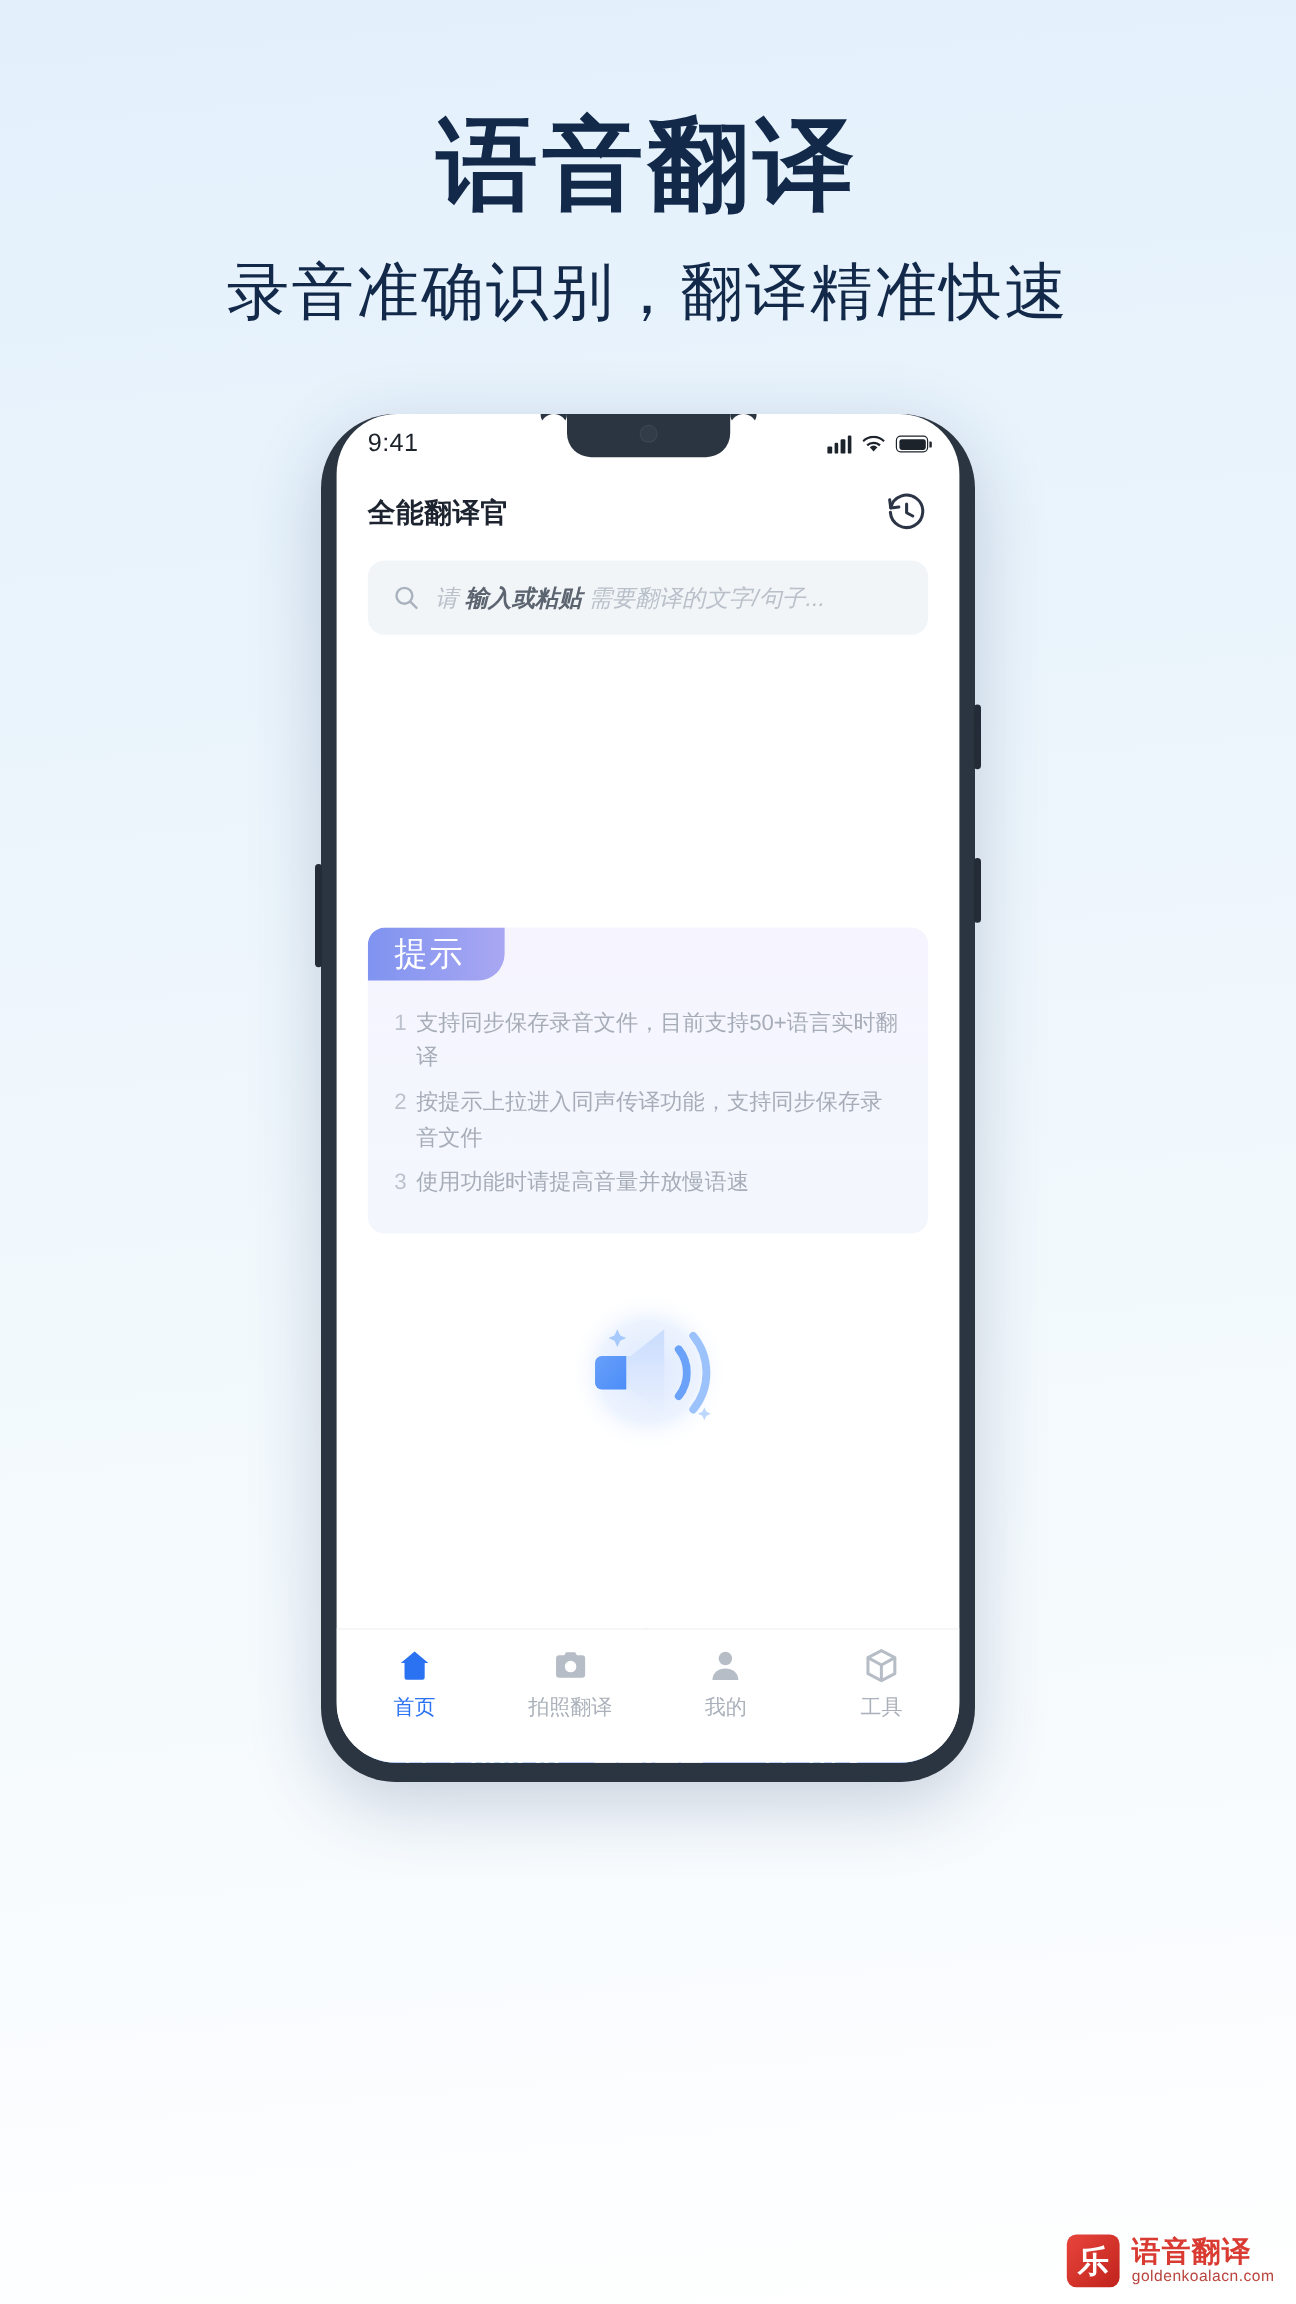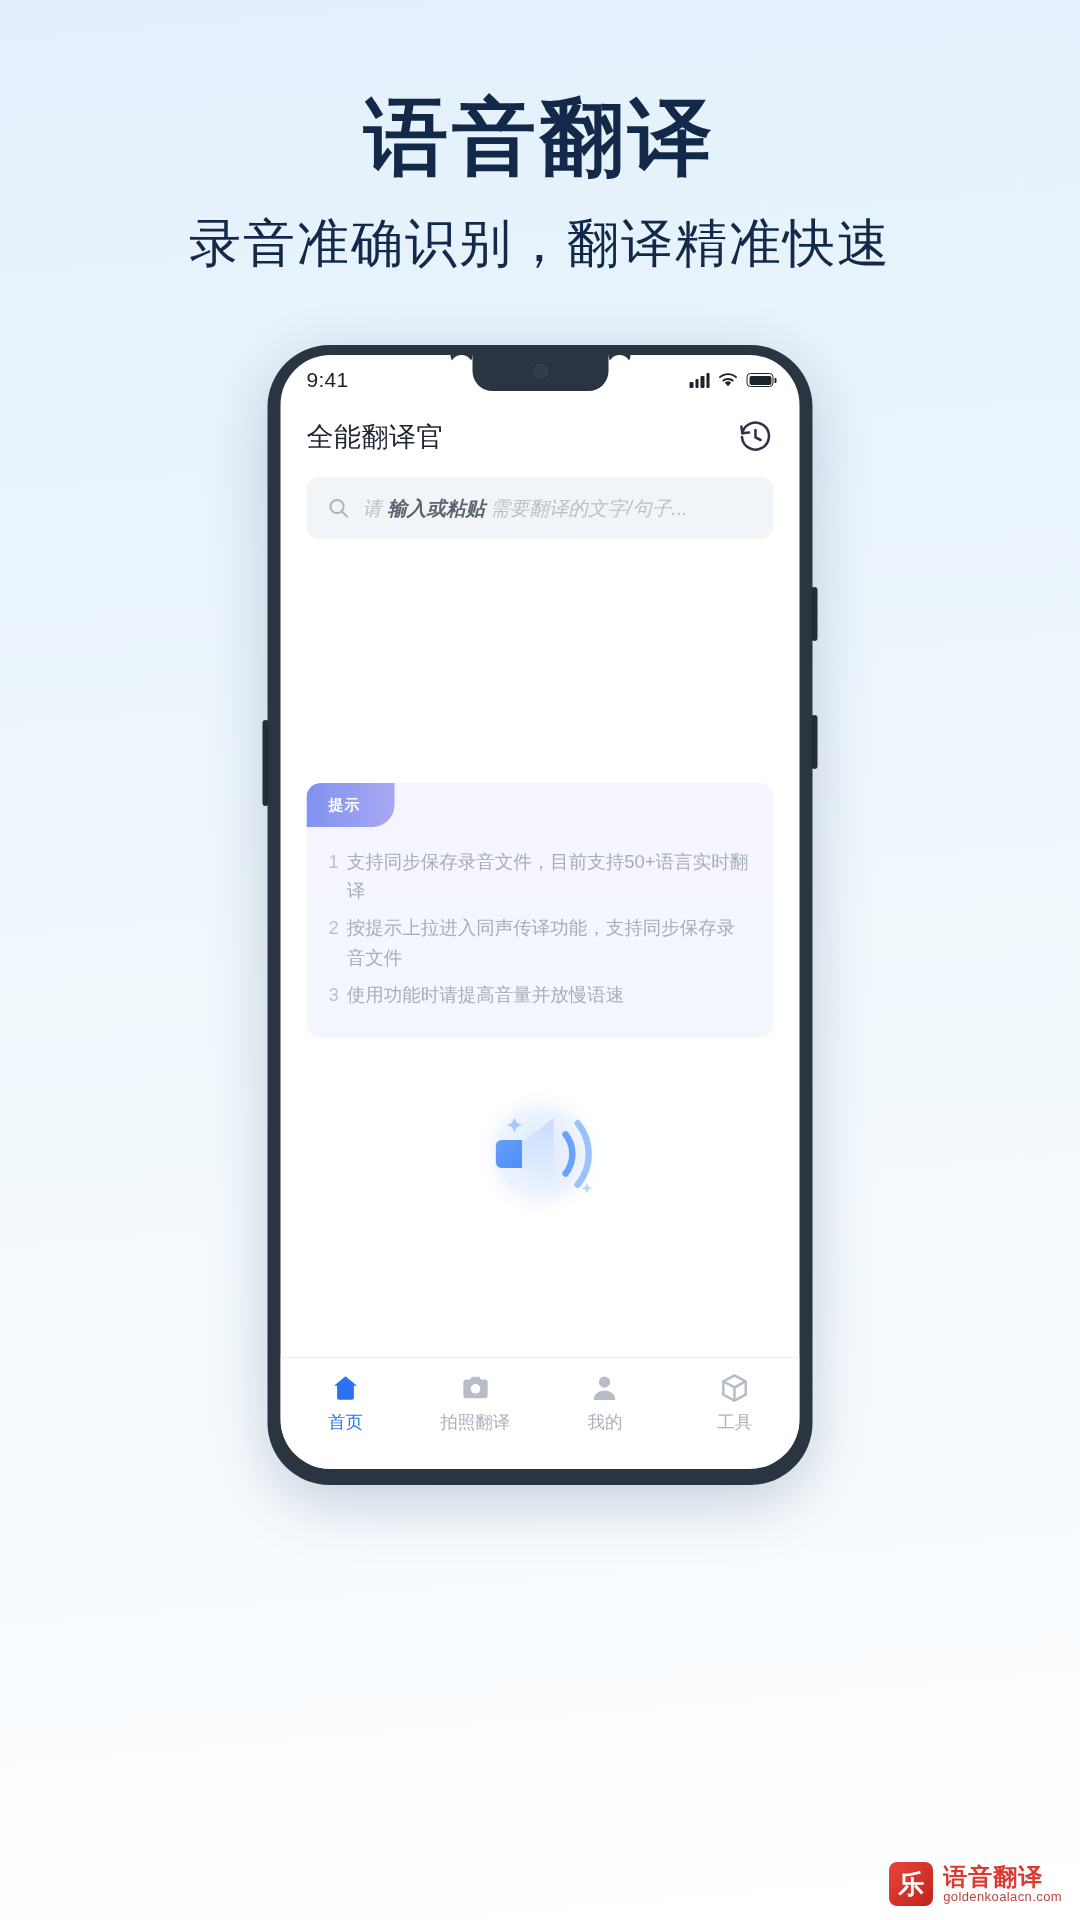--- a/index.html
+++ b/index.html
@@ -22,21 +22,21 @@
   .promo-sub {
     margin-top: 26px; font-size: 52px; font-weight: 500;
     letter-spacing: 2px; color: #12294a;
   }
 
   
   .phone-wrap { position: absolute; left: 50%; top: 345px; transform: translateX(-50%); }
   .phone {
     position: relative; width: 545px; height: 1140px;
     background: #2b3541; border-radius: 62px;
-    padding: 10px 13px 16px 13px;
+    padding: 0 13px 16px 13px;
     box-shadow: 0 18px 60px rgba(30,60,100,.22);
   }
   .side-btn { position: absolute; background: #232c37; border-radius: 4px; }
   .side-btn.left-vol  { left: -5px; top: 375px; width: 6px; height: 86px; }
   .side-btn.right-a   { right: -5px; top: 242px; width: 6px; height: 54px; }
   .side-btn.right-b   { right: -5px; top: 370px; width: 6px; height: 54px; }
 
   .screen {
     position: relative; width: 100%; height: 100%;
     background: #ffffff; border-radius: 50px; overflow: hidden;
@@ -86,21 +86,21 @@
     content: ""; position: absolute; right: -4px; top: 4px;
     width: 2.4px; height: 5px; background: #1d232b; border-radius: 0 1px 1px 0;
   }
   .batt i { display: block; height: 100%; width: 100%; background: #1d232b; border-radius: 2px; }
 
   
   .appbar {
     display: flex; align-items: center; justify-content: space-between;
     padding: 14px 26px 0 26px;
   }
-  .app-title { font-size: 27px; font-weight: 400; color: #1d2430; letter-spacing: .5px; }
+  .app-title { font-size: 23px; font-weight: 700; color: #1d2430; letter-spacing: .5px; }
   .history-icon { width: 36px; height: 36px; color: #2c3545; cursor: pointer; }
 
   
   .search {
     margin: 22px 26px 0 26px; height: 62px; border-radius: 14px;
     background: #f2f5f8; display: flex; align-items: center; padding: 0 20px; gap: 12px; font-style: italic;
   }
   .search-icon { width: 24px; height: 24px; color: #a9b2bd; flex: none; }
   .ph { font-size: 19.5px; white-space: nowrap; overflow: hidden; }
   .ph .w1 { color: #b9c0c9; }
@@ -109,21 +109,21 @@
 
   
   .tips {
     margin: 244px 26px 0 26px; border-radius: 14px;
     background: linear-gradient(180deg, #f6f4fe 0%, #f4f6fe 45%, #f3f7fd 100%);
     padding: 0 0 24px 0; position: relative; overflow: hidden;
   }
   .tips-ribbon {
     position: relative; display: inline-block;
     height: 44px; padding: 0 34px 0 22px; line-height: 44px;
-    color: #fff; font-size: 15px; font-weight: 700; letter-spacing: 1px;
+    color: #fff; font-size: 28px; font-weight: 400; letter-spacing: 1px;
     background: linear-gradient(90deg, #7f93f0 0%, #a9a7f2 100%);
     border-top-left-radius: 14px; border-bottom-right-radius: 22px;
   }
   .tips-list { padding: 16px 22px 0 22px; }
   .tip-row {
     display: flex; align-items: flex-start; gap: 8px;
     font-size: 18.5px; color: #a7adb8; line-height: 1.62; padding: 3.5px 0;
   }
   .tip-idx { color: #bcc2cc; flex: none; }
 

